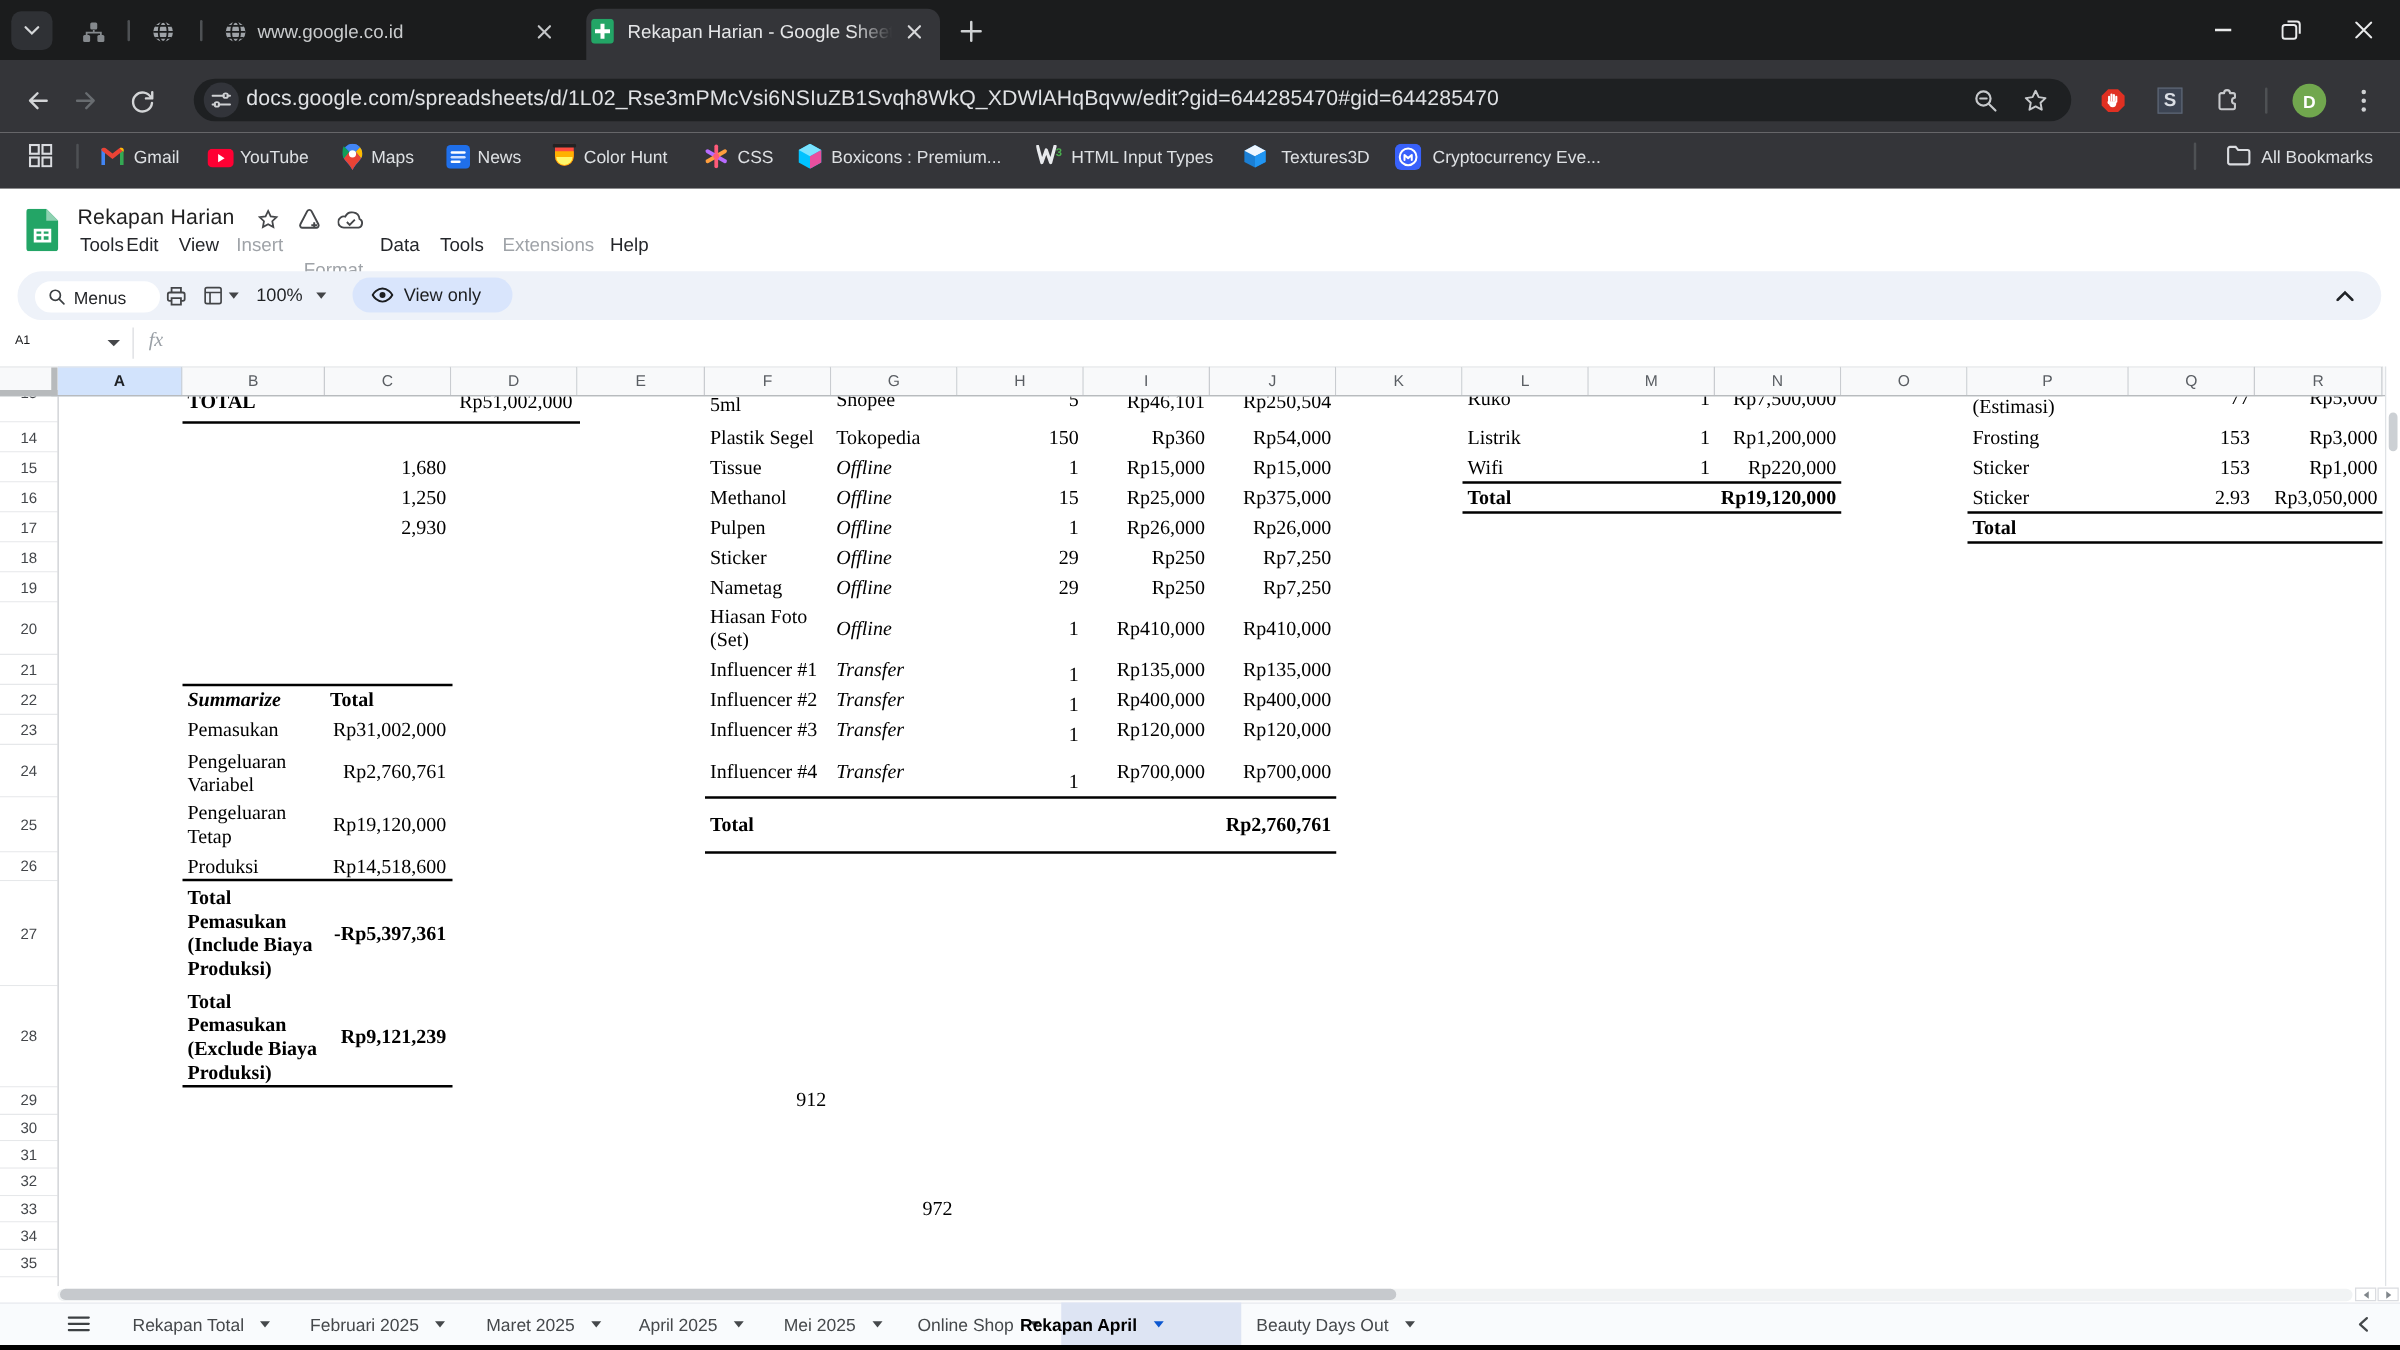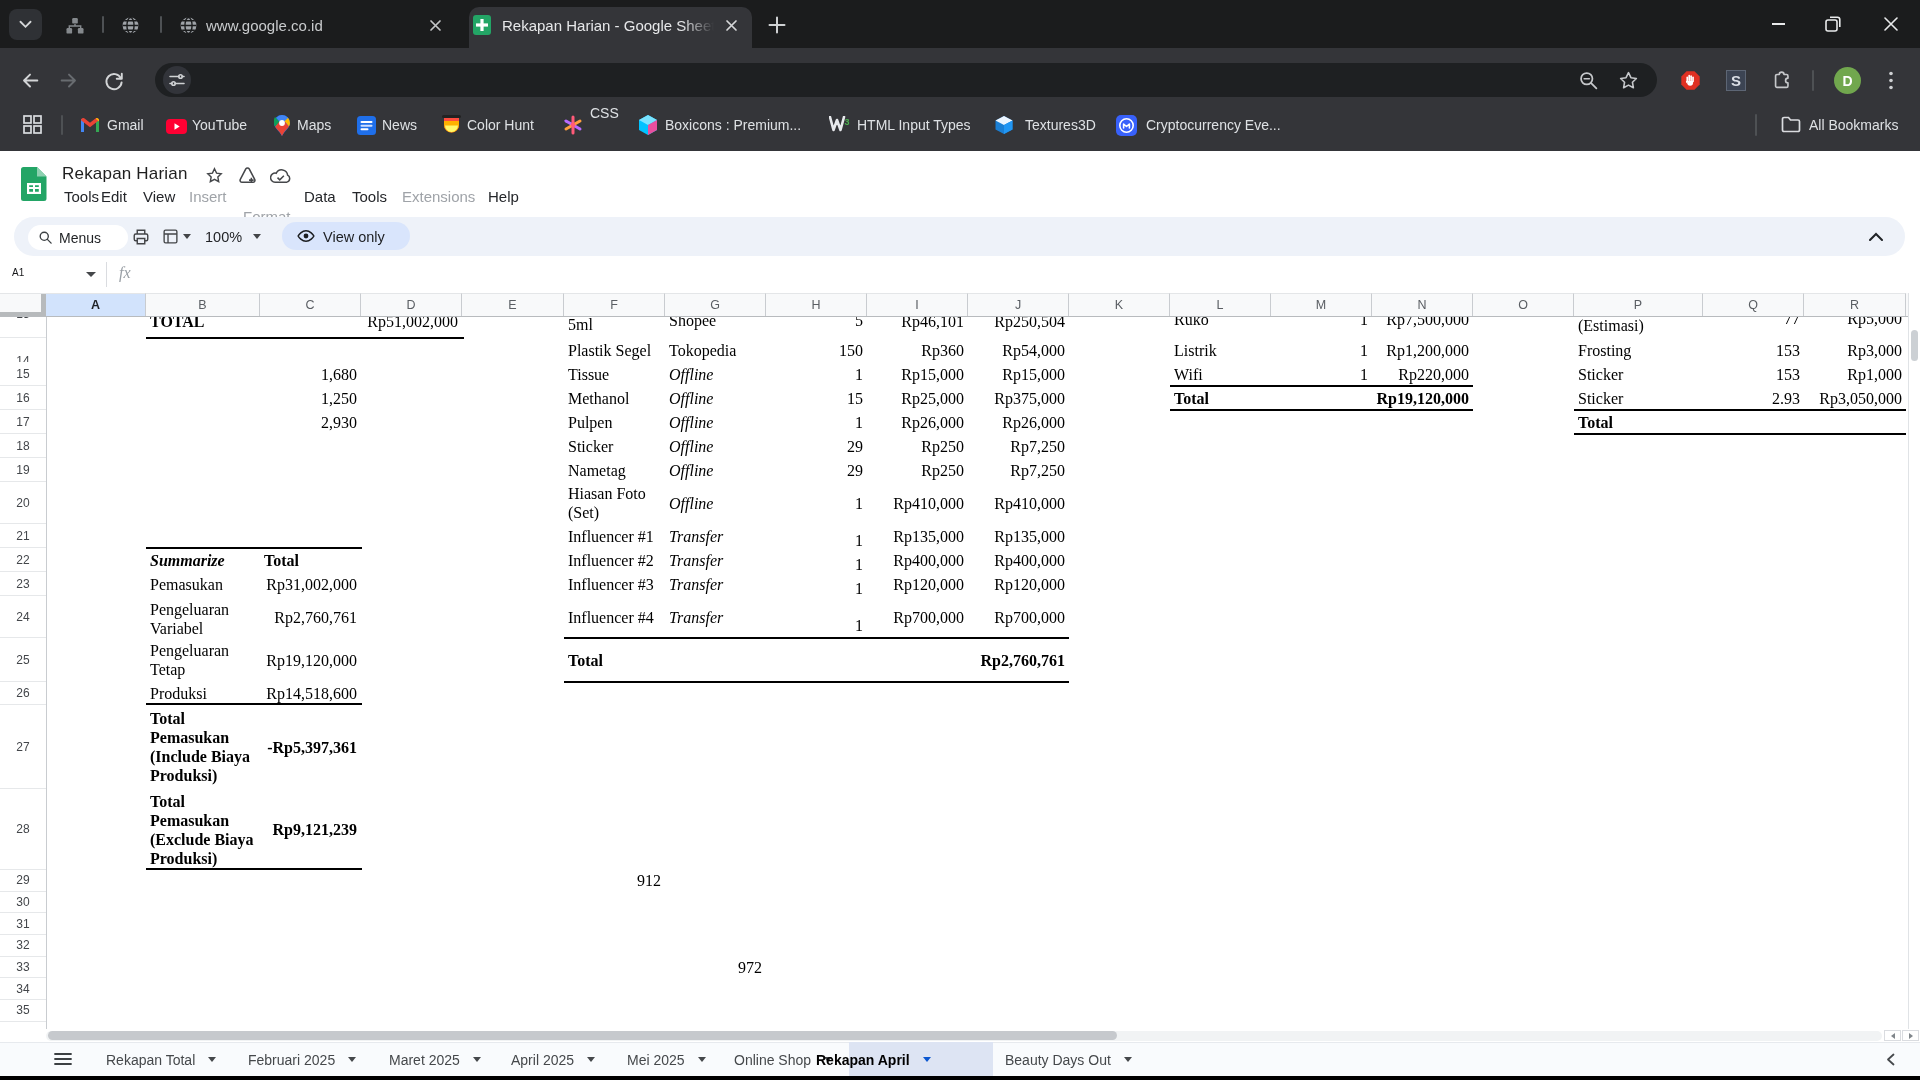--- a/index.html
+++ b/index.html
@@ -104,20 +104,21 @@
       <path d="M19.5 9 A8.3 8.3 0 1 0 20.3 13.5" stroke="#d3d5d7" stroke-width="2.1" fill="none" stroke-linecap="round"></path>
       <path d="M20.5 4 V9.5 H15" stroke="#d3d5d7" stroke-width="2.1" fill="none" stroke-linecap="round" stroke-linejoin="round"></path>
     </svg>
   <div class="abs" style="left:155px;top:63px;width:1502px;height:34px;border-radius:17px;background:#1e2022;"></div>
   <div class="abs" style="left:163px;top:66px;width:28px;height:28px;border-radius:50%;background:#32343a;"></div>
   <svg class="abs" style="left:169px;top:73px;" width="16" height="14" viewBox="0 0 16 14">
       <path d="M1 3.5 H10 M13 3.5 H15 M1 10.5 H3 M6 10.5 H15" stroke="#cfd1d4" stroke-width="1.6" stroke-linecap="round"></path>
       <circle cx="11.5" cy="3.5" r="1.8" fill="none" stroke="#cfd1d4" stroke-width="1.5"></circle>
       <circle cx="4.5" cy="10.5" r="1.8" fill="none" stroke="#cfd1d4" stroke-width="1.5"></circle>
     </svg>
+  <div class="abs" style="left:197px;top:69px;font-size:17px;color:#e0e2e5;letter-spacing:0.1px;">docs.google.com/spreadsheets/d/1L02_Rse3mPMcVsi6NSIuZB1Svqh8WkQ_XDWlAHqBqvw/edit?gid=644285470#gid=644285470</div>
   <svg class="abs" style="left:1578px;top:70px;" width="21" height="21" viewBox="0 0 24 24">
       <circle cx="10" cy="10" r="6.5" fill="none" stroke="#c6c8cb" stroke-width="2"></circle>
       <path d="M15 15 L21 21" stroke="#c6c8cb" stroke-width="2" stroke-linecap="round"></path>
       <path d="M7 10 H13" stroke="#c6c8cb" stroke-width="1.8" stroke-linecap="round"></path>
     </svg>
   <svg class="abs" style="left:1618px;top:70px;" width="21" height="21" viewBox="0 0 24 24">
       <path d="M12 3 L14.8 8.8 L21 9.7 L16.5 14 L17.6 20.3 L12 17.3 L6.4 20.3 L7.5 14 L3 9.7 L9.2 8.8 Z" fill="none" stroke="#c6c8cb" stroke-width="1.8" stroke-linejoin="round"></path>
     </svg>
   <svg class="abs" style="left:1680px;top:70px;" width="21" height="21" viewBox="0 0 24 24">
       <path d="M7.5 1.5 H16.5 L22.5 7.5 V16.5 L16.5 22.5 H7.5 L1.5 16.5 V7.5 Z" fill="#e03022"></path>
@@ -193,21 +194,21 @@
   <div class="bm" style="left:467px;top:117px;">Color Hunt</div>
 
   <svg class="abs" style="left:563px;top:115px;" width="20" height="20" viewBox="0 0 20 20">
       <g stroke-linecap="round" stroke-width="3">
         <path d="M10 2 V18" stroke="#ff5a79"></path>
         <path d="M3 6 L17 14" stroke="#b86bff"></path>
         <path d="M17 6 L3 14" stroke="#ff9e3d"></path>
       </g>
       <circle cx="10" cy="10" r="2.4" fill="#ff5a79"></circle>
     </svg>
-  <div class="bm" style="left:590px;top:105px;">CSS</div>
+  <div class="bm" style="left:590px;top:117px;">CSS</div>
 
   <svg class="abs" style="left:638px;top:115px;" width="20" height="20" viewBox="0 0 20 20">
       <path d="M10 0 L19 5 V15 L10 20 L1 15 V5 Z" fill="#00c2ff"></path>
       <path d="M10 0 L19 5 L10 10 L1 5 Z" fill="#7ae3ff"></path>
       <path d="M10 10 L19 5 V15 L10 20 Z" fill="#e94f9e"></path>
     </svg>
   <div class="bm" style="left:665px;top:117px;">Boxicons : Premium...</div>
 
   <svg class="abs" style="left:829px;top:116px;" width="22" height="18" viewBox="0 0 22 18">
       <path d="M1 1 L4.5 14 L8 4 L11.5 14 L15 1" stroke="#e8eaed" stroke-width="2.6" fill="none" stroke-linecap="round" stroke-linejoin="round"></path>
@@ -410,21 +411,21 @@
 <div class="bline" style="left:564px;top:343.5px;width:505px;"></div>
 <div class="bline" style="left:564px;top:388px;width:505px;"></div>
 <div class="bline" style="left:1170px;top:91.5px;width:303px;"></div>
 <div class="bline" style="left:1170px;top:115.5px;width:303px;"></div>
 <div class="bline" style="left:1574px;top:115.5px;width:332px;"></div>
 <div class="bline" style="left:1574px;top:139.5px;width:332px;"></div>
 <div style="position:absolute;left:0;top:24px;width:46px;height:712px;background:#fff;z-index:2;"></div>
 <div class="rowhdr" style="top:24px;height:21px;z-index:3;align-items:flex-start;">
         <span style="margin-top:-10px;">13</span>
       </div>
-<div class="rowhdr" style="top:56px;height:24px;z-index:3;text-align:right;">14</div>
+<div class="rowhdr" style="top:45px;height:24px;z-index:3;text-align:right;">14</div>
 <div class="rowhdr" style="top:69px;height:24px;z-index:3;">15</div>
 <div class="rowhdr" style="top:93px;height:24px;z-index:3;">16</div>
 <div class="rowhdr" style="top:117px;height:24px;z-index:3;">17</div>
 <div class="rowhdr" style="top:141px;height:24px;z-index:3;">18</div>
 <div class="rowhdr" style="top:165px;height:24px;z-index:3;">19</div>
 <div class="rowhdr" style="top:189px;height:42px;z-index:3;">20</div>
 <div class="rowhdr" style="top:231px;height:24px;z-index:3;">21</div>
 <div class="rowhdr" style="top:255px;height:24px;z-index:3;">22</div>
 <div class="rowhdr" style="top:279px;height:24px;z-index:3;">23</div>
 <div class="rowhdr" style="top:303px;height:42px;z-index:3;">24</div>

